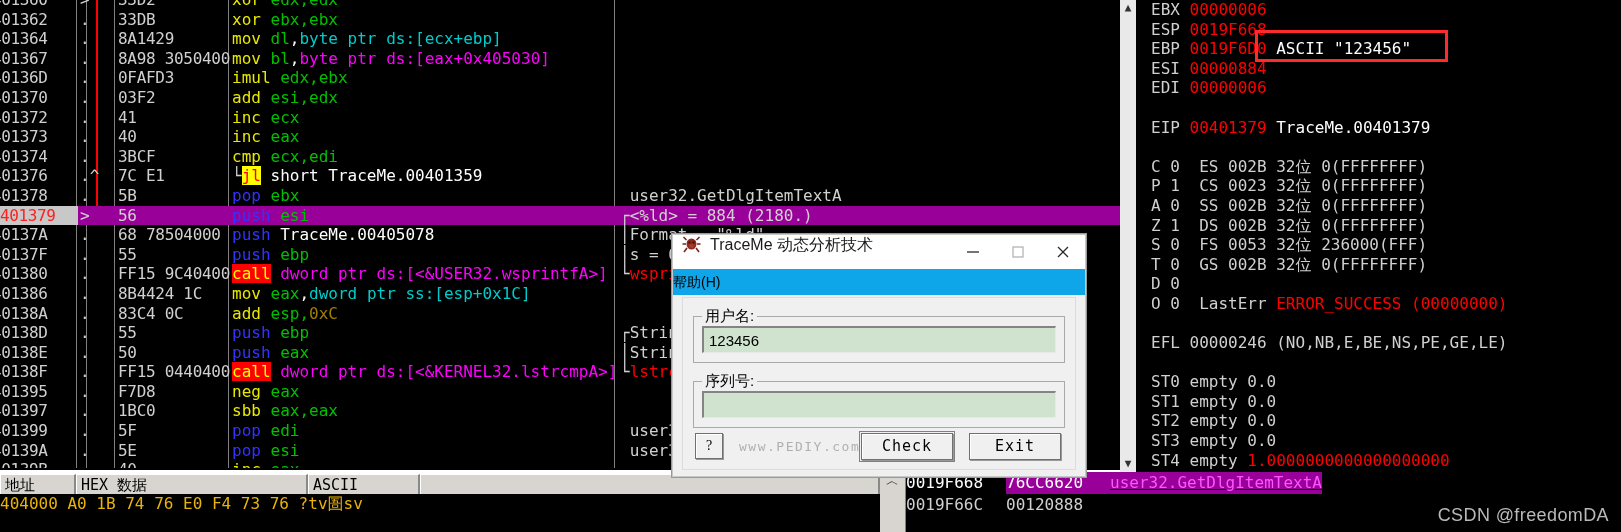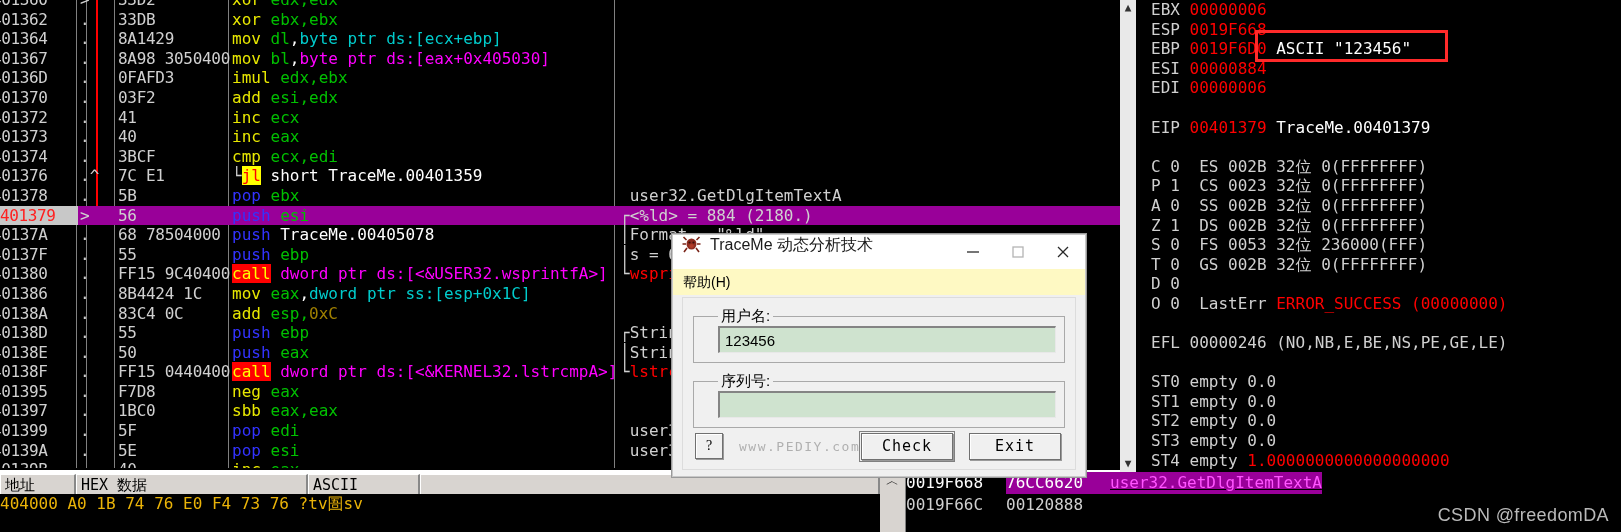--- a/index.html
+++ b/index.html
@@ -110,26 +110,26 @@
   #dlg {
     position:absolute; left:672px; top:234px; width:414px; height:243px;
     background:#f0f0f0; border:1px solid #c8c8c8; box-shadow:0 0 0 1px #9a9a9a;
     font-family:"Liberation Sans",sans-serif;
   }
   #dlg-title { height:34px; background:#fff; display:flex; align-items:flex-start; }
   #dlg-icon { width:19px; height:19px; margin-left:9px; margin-right:9px; position:relative; }
   #dlg-title-text { font-size:16px; color:#1a1a1a; flex:1; white-space:nowrap; }
   .wbtn { width:45px; height:34px; display:flex; align-items:center; justify-content:center; color:#2a2a2a; }
   .wbtn svg { display:block; }
-  #dlg-menu { height:26px; padding-left:10px; font-size:14px; color:#000; line-height:26px; background:#fef9c3; }
+  #dlg-menu { height:26px; font-size:14px; color:#000; line-height:26px; background:#0ea5e9; }
   #dlg-body { position:absolute; left:9px; top:62px; right:9px; bottom:6px;
               background:#f0f0f0; border:1px solid #dcdcdc; }
 
   fieldset.gbox {
-    border:1px solid #a9a9a9; margin:9px 10px 0 10px; padding:0 8px 9px 24px;
+    border:1px solid #a9a9a9; margin:9px 10px 0 10px; padding:0 8px 9px 8px;
   }
   fieldset.gbox legend { font-size:15px; color:#000; padding:0 3px; }
   .tinput {
     display:block; width:100%; height:27px; background:#cfe3cf;
     border-top:2px solid #848484; border-left:2px solid #848484;
     border-right:1px solid #e8e8e8; border-bottom:1px solid #e8e8e8;
     font-size:15px; color:#000; line-height:23px; padding-left:5px;
     font-family:"Liberation Sans",sans-serif; outline:none;
   }
   #dlg-buttons { position:absolute; left:0; right:0; bottom:8px; height:30px; display:flex; align-items:center; }

